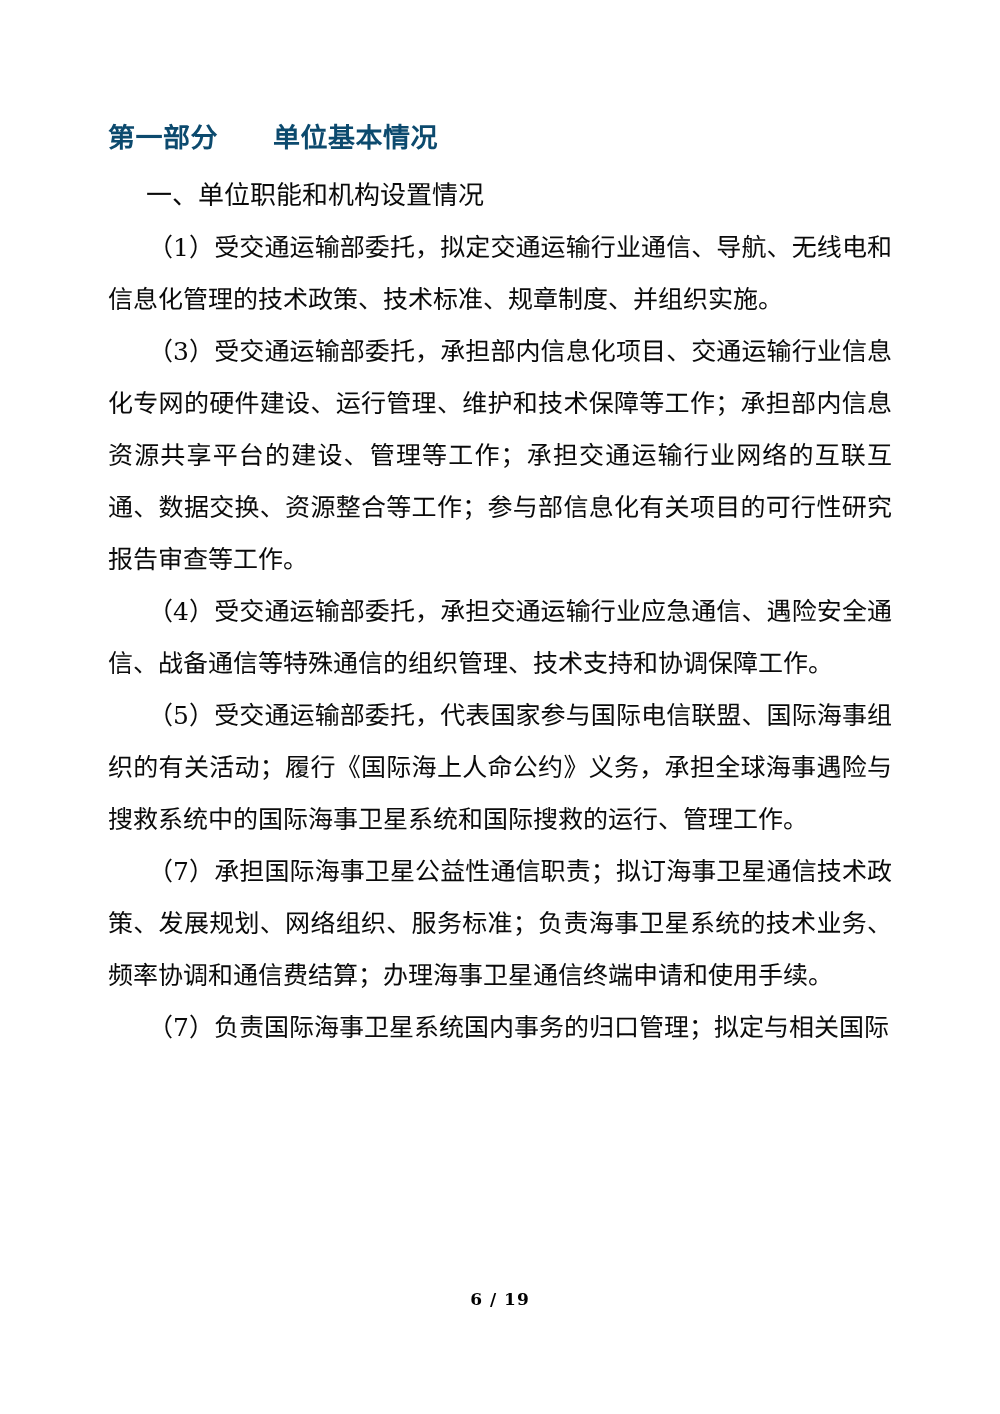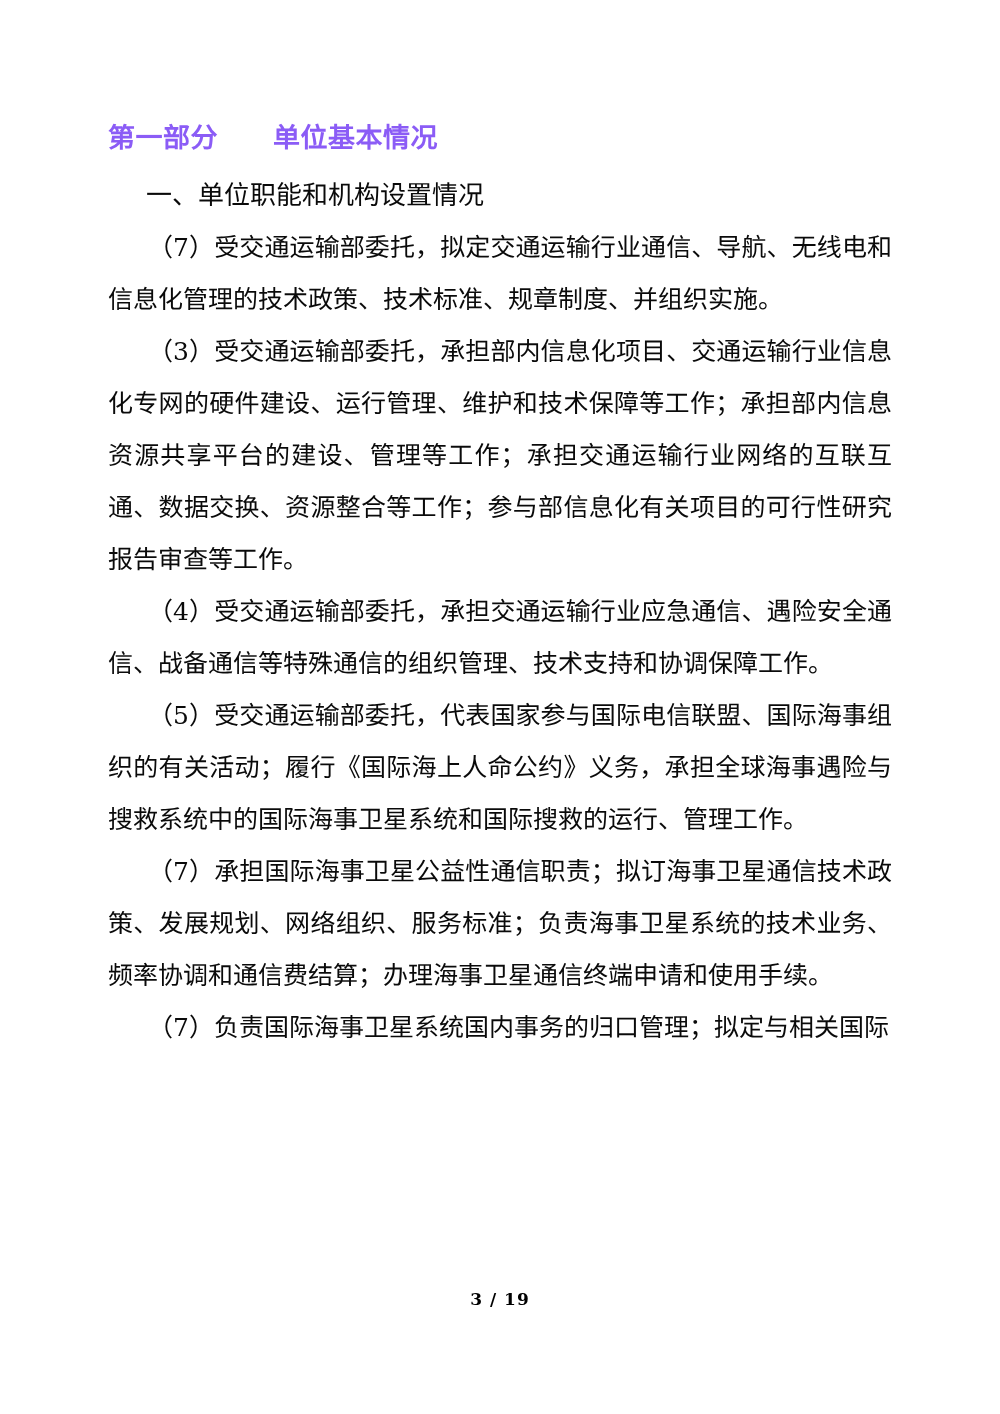--- a/index.html
+++ b/index.html
@@ -28,21 +28,21 @@
 
   
   .h1 {
     font-family: "Liberation Sans", "DejaVu Sans", sans-serif;
     font-weight: 700;
     font-size: 27px;
     line-height: 40px;
     letter-spacing: 0.5px;
     margin: 0 0 16px 0;
     white-space: pre;
-    color: #8b5cf6;
+    color: #0c4a6e;
   }
 
   
   .h2 {
     font-family: "DejaVu Serif", "Liberation Serif", serif;
     font-weight: 400;
     font-size: 26px;
     line-height: 42px;
     margin: 0 0 6px 0;
     text-indent: 38px;
@@ -88,30 +88,30 @@
 
 <div class="page">
 
   <div class="content">
 
     <h1 class="h1">第一部分　　单位基本情况</h1>
 
     <h2 class="h2">一、单位职能和机构设置情况</h2>
 
 
-    <p class="para">（7）受交通运输部委托，拟定交通运输行业通信、导航、无线电和信息化管理的技术政策、技术标准、规章制度、并组织实施。</p>
+    <p class="para">（1）受交通运输部委托，拟定交通运输行业通信、导航、无线电和信息化管理的技术政策、技术标准、规章制度、并组织实施。</p>
 
 
     <p class="para">（3）受交通运输部委托，承担部内信息化项目、交通运输行业信息化专网的硬件建设、运行管理、维护和技术保障等工作；承担部内信息资源共享平台的建设、管理等工作；承担交通运输行业网络的互联互通、数据交换、资源整合等工作；参与部信息化有关项目的可行性研究报告审查等工作。</p>
 
     <p class="para">（4）受交通运输部委托，承担交通运输行业应急通信、遇险安全通信、战备通信等特殊通信的组织管理、技术支持和协调保障工作。</p>
 
     <p class="para">（5）受交通运输部委托，代表国家参与国际电信联盟、国际海事组织的有关活动；履行《国际海上人命公约》义务，承担全球海事遇险与搜救系统中的国际海事卫星系统和国际搜救的运行、管理工作。</p>
 
     <p class="para">（7）承担国际海事卫星公益性通信职责；拟订海事卫星通信技术政策、发展规划、网络组织、服务标准；负责海事卫星系统的技术业务、频率协调和通信费结算；办理海事卫星通信终端申请和使用手续。</p>
 
     <p class="para">（7）负责国际海事卫星系统国内事务的归口管理；拟定与相关国际</p>
 
   </div>
 
-  <div class="footer">3 / 19</div>
+  <div class="footer">6 / 19</div>
 
 </div>
 
 </body></html>

